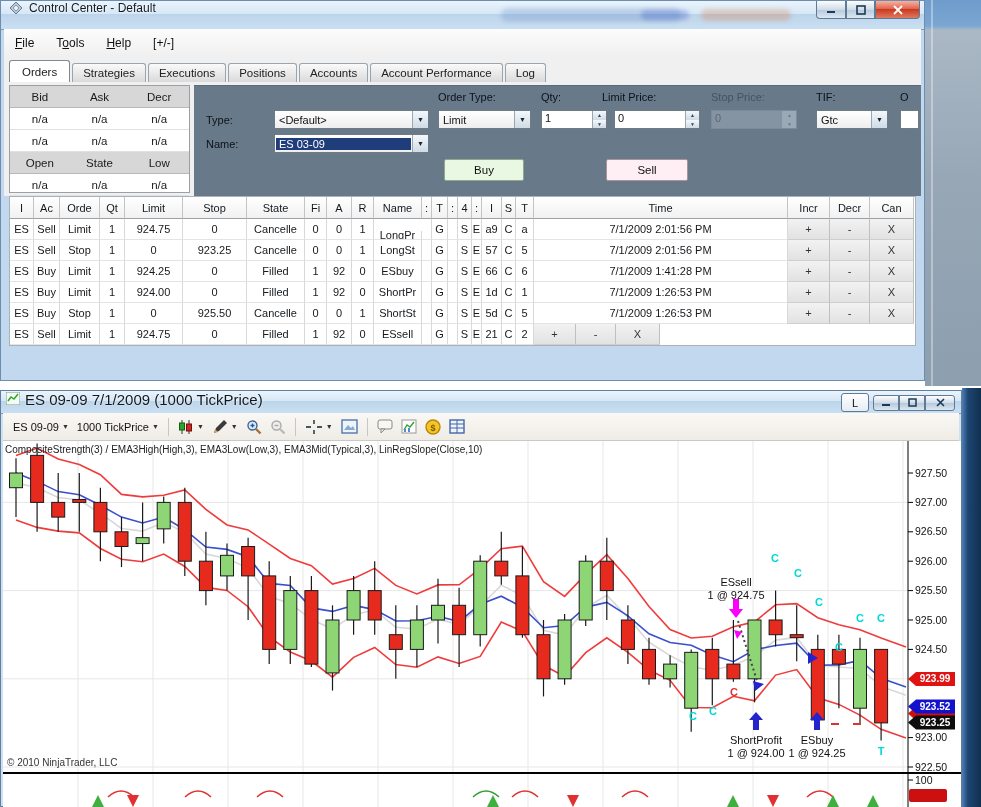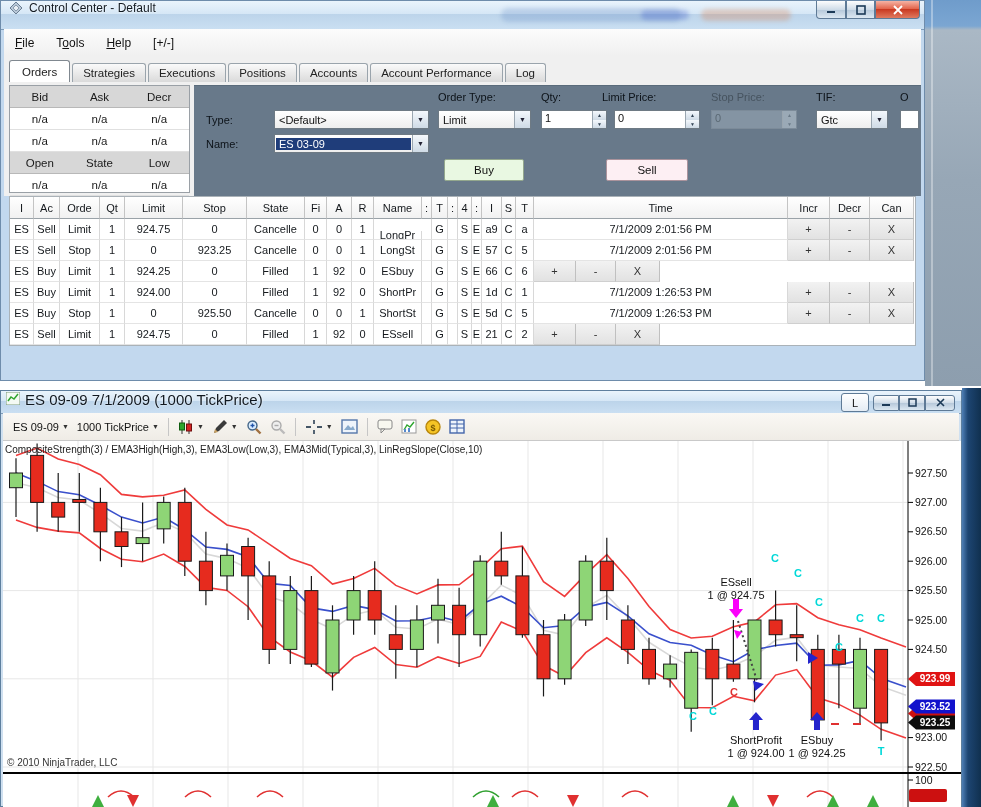--- a/index.html
+++ b/index.html
@@ -319,20 +319,21 @@
         <span class="t-cell" style="width: 22px;">0</span>
         <span class="t-cell" style="width: 48px;">ESbuy</span>
         <span class="t-cell" style="width: 10px;"></span>
         <span class="t-cell" style="width: 16px;">G</span>
         <span class="t-cell" style="width: 10px;"></span>
         <span class="t-cell" style="width: 14px;">S</span>
         <span class="t-cell" style="width: 10px;">E</span>
         <span class="t-cell" style="width: 20px;">66</span>
         <span class="t-cell" style="width: 14px;">C</span>
         <span class="t-cell" style="width: 18px;">6</span>
+        <span class="t-cell" style="width: 254px;">7/1/2009 1:41:28 PM</span>
         <span class="t-cell btn" style="width: 42px;">+</span>
         <span class="t-cell btn" style="width: 40px;">-</span>
         <span class="t-cell btn" style="width: 44px;">X</span>
       </div>
       <div class="t-row">
         <span class="t-cell" style="width: 24px;">ES</span>
         <span class="t-cell" style="width: 26px;">Buy</span>
         <span class="t-cell" style="width: 40px;">Limit</span>
         <span class="t-cell" style="width: 25px;">1</span>
         <span class="t-cell" style="width: 58px;">924.00</span>

